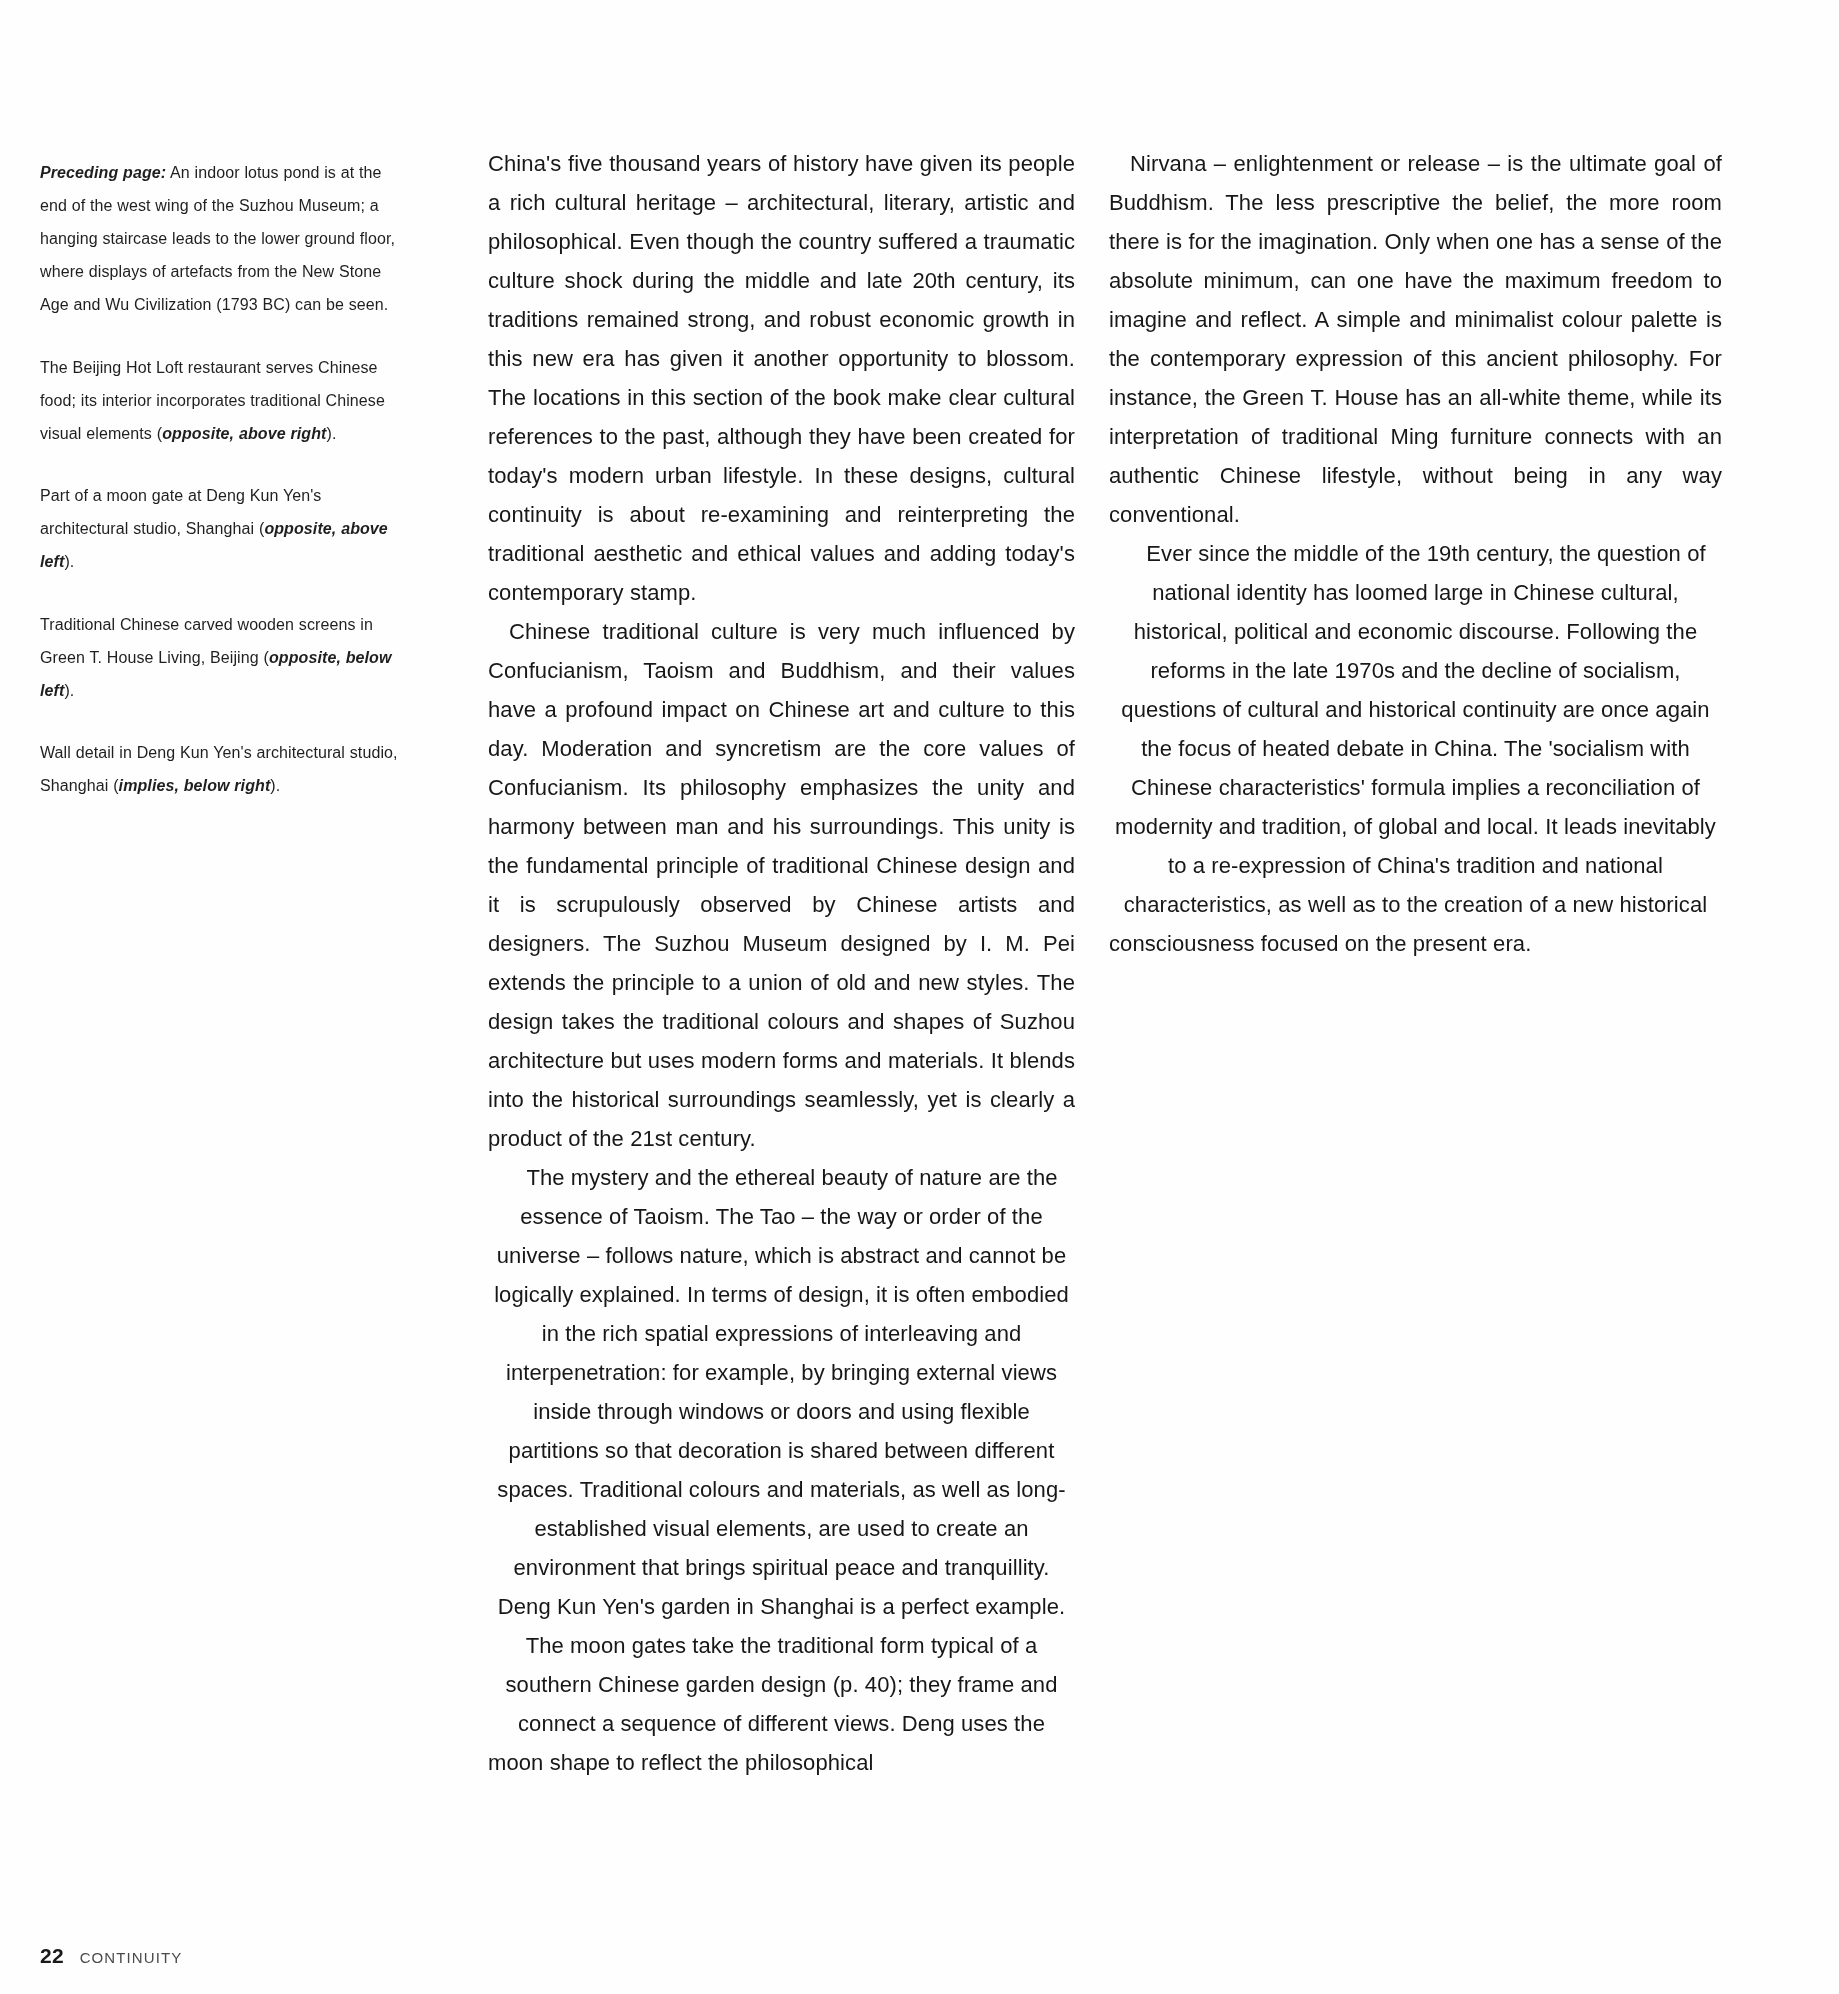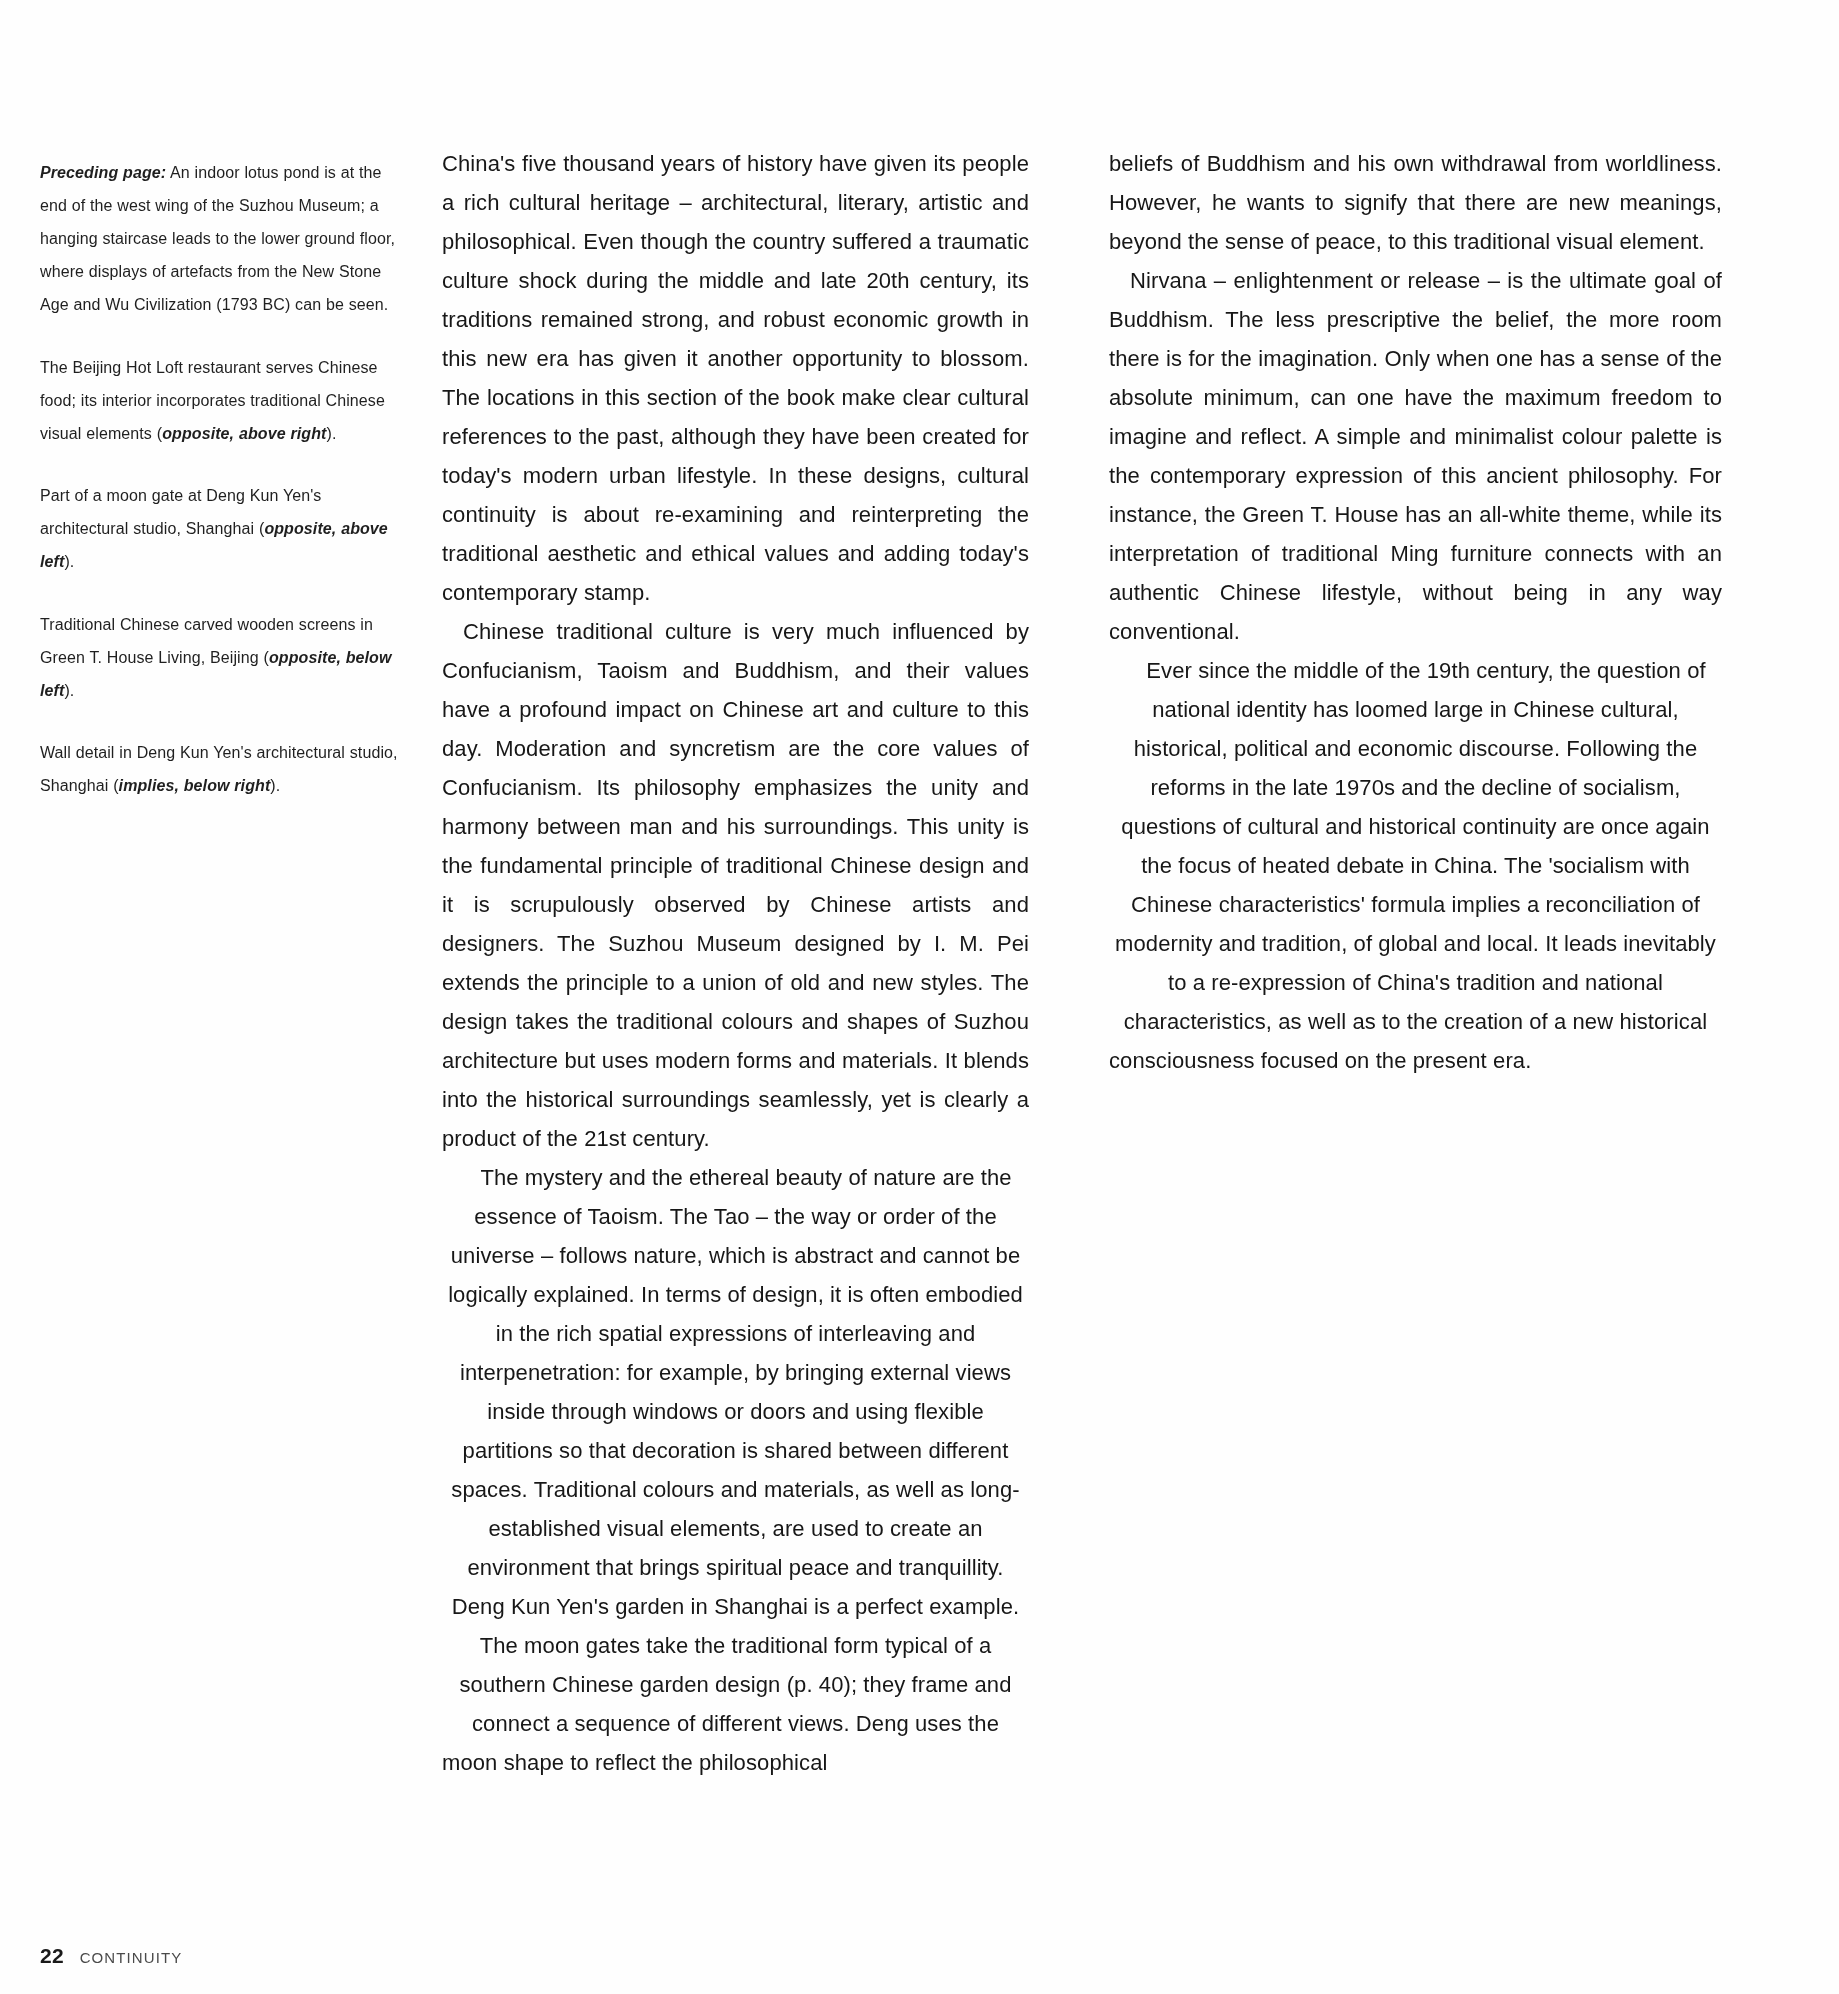--- a/index.html
+++ b/index.html
@@ -53,21 +53,21 @@
     position: absolute;
     top: 144px;
     font-size: 22px;
     line-height: 39px;
     text-align: justify;
     text-justify: inter-word;
     color: #171717;
     letter-spacing: 0.1px;
   }
   .col-mid {
-    left: 442px;
+    left: 488px;
     width: 587px;
   }
   .col-right {
     left: 1109px;
     width: 613px;
   }
   .col p {
     margin: 0;
     text-indent: 0;
   }
@@ -134,21 +134,20 @@
 
   </div>
 
   <div class="col col-mid">
     <p>China's five thousand years of history have given its people a rich cultural heritage – architectural, literary, artistic and philosophical. Even though the country suffered a traumatic culture shock during the middle and late 20th century,  its traditions remained strong, and robust economic growth in this new era has given it another opportunity to blossom. The locations in this section of the book make clear cultural references to the past, although they have been created for today's modern urban lifestyle. In these designs, cultural continuity is about re-examining and reinterpreting the traditional aesthetic and ethical values and adding today's contemporary stamp.</p>
     <p class="indent">Chinese traditional culture is very much influenced by Confucianism, Taoism and Buddhism, and their values have a profound impact on Chinese art and culture to this day. Moderation and syncretism are the core values of Confucianism. Its philosophy emphasizes the unity and harmony between man and his surroundings. This unity is the fundamental principle of traditional Chinese design and it is scrupulously observed by Chinese artists and designers. The Suzhou Museum designed by I. M. Pei extends the principle to a union of old and new styles. The design takes the traditional colours and shapes of Suzhou architecture but uses modern forms and materials. It blends into the historical surroundings seamlessly, yet is clearly a product of the 21st century.</p>
     <p class="indent">The mystery and the ethereal beauty of nature are the essence of Taoism. The Tao – the way or order of the universe – follows nature, which is abstract and cannot be logically explained. In terms of design, it is often embodied in the rich spatial expressions of interleaving and interpenetration: for example, by bringing external views inside through windows or doors and using flexible partitions so that decoration is shared between different spaces. Traditional colours and materials, as well as long-established visual elements, are used to create an environment that brings spiritual peace and tranquillity. Deng Kun Yen's garden in Shanghai is a perfect example. The moon gates take the traditional form typical of a southern Chinese garden design (p. 40); they frame and connect a sequence of different views. Deng uses the moon shape to reflect the philosophical</p>
   </div>
 
   <div class="col col-right">
-    <p>beliefs of Buddhism and his own withdrawal from worldliness. However, he wants to signify that there are new meanings, beyond the sense of peace, to this traditional visual element.</p>
     <p class="indent">Nirvana – enlightenment or release –  is the ultimate goal of Buddhism. The less prescriptive the belief, the more room there is for the imagination. Only when one has a sense of the absolute minimum, can one have the maximum freedom to imagine and reflect. A simple and minimalist colour palette is the contemporary expression of this ancient philosophy. For instance, the Green T. House has an all-white theme, while its interpretation of traditional Ming furniture connects with an authentic Chinese lifestyle, without being in any way conventional.</p>
     <p class="indent">Ever since the middle of the 19th century, the question of national identity has loomed large in Chinese cultural, historical, political and economic discourse. Following the reforms in the late 1970s and the decline of socialism, questions of cultural and historical continuity are once again the focus of heated debate in China. The 'socialism with Chinese characteristics' formula implies a reconciliation of modernity and tradition, of global and local. It leads inevitably to a re-expression of China's tradition and national characteristics, as well as to the creation of a new historical consciousness focused on the present era.</p>
   </div>
 
   <div class="footer">
     <span class="folio">22</span>
     <span class="running-head">CONTINUITY</span>
   </div>
 
 </div>

